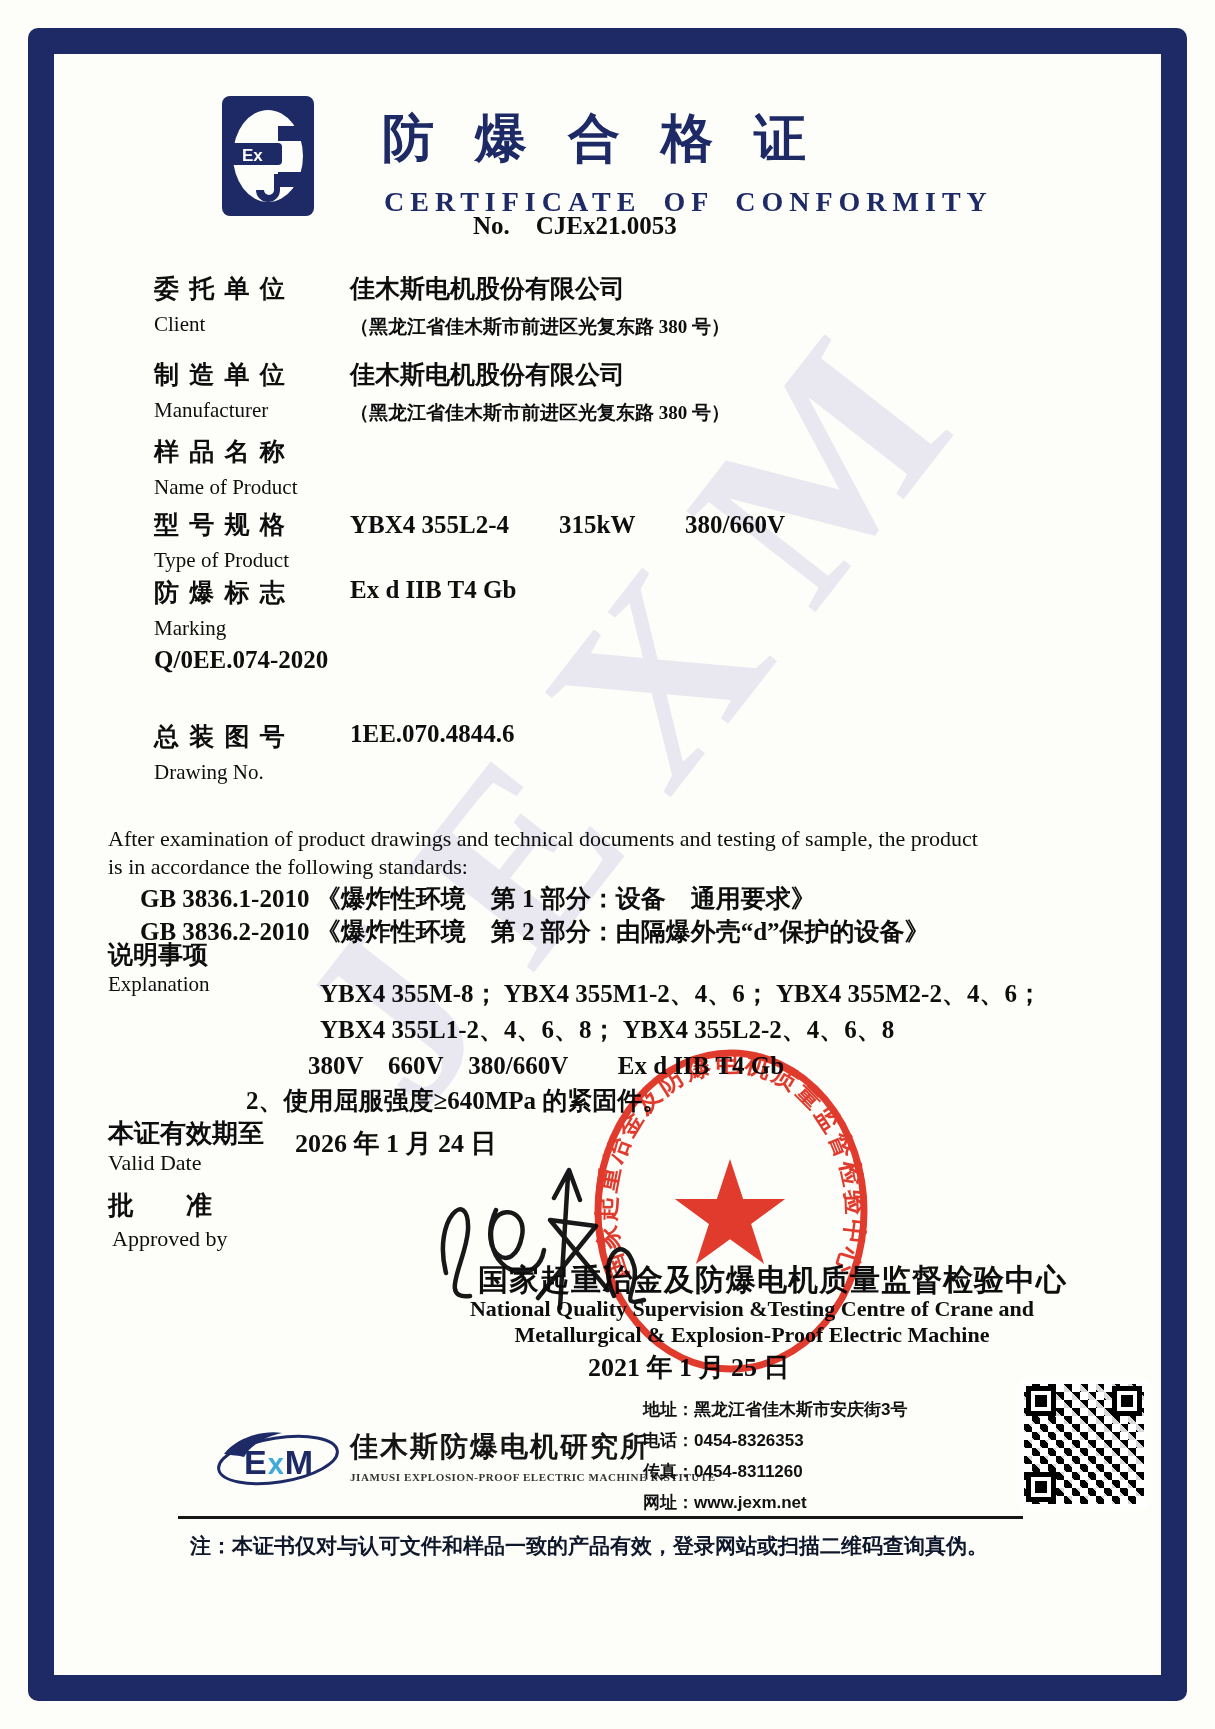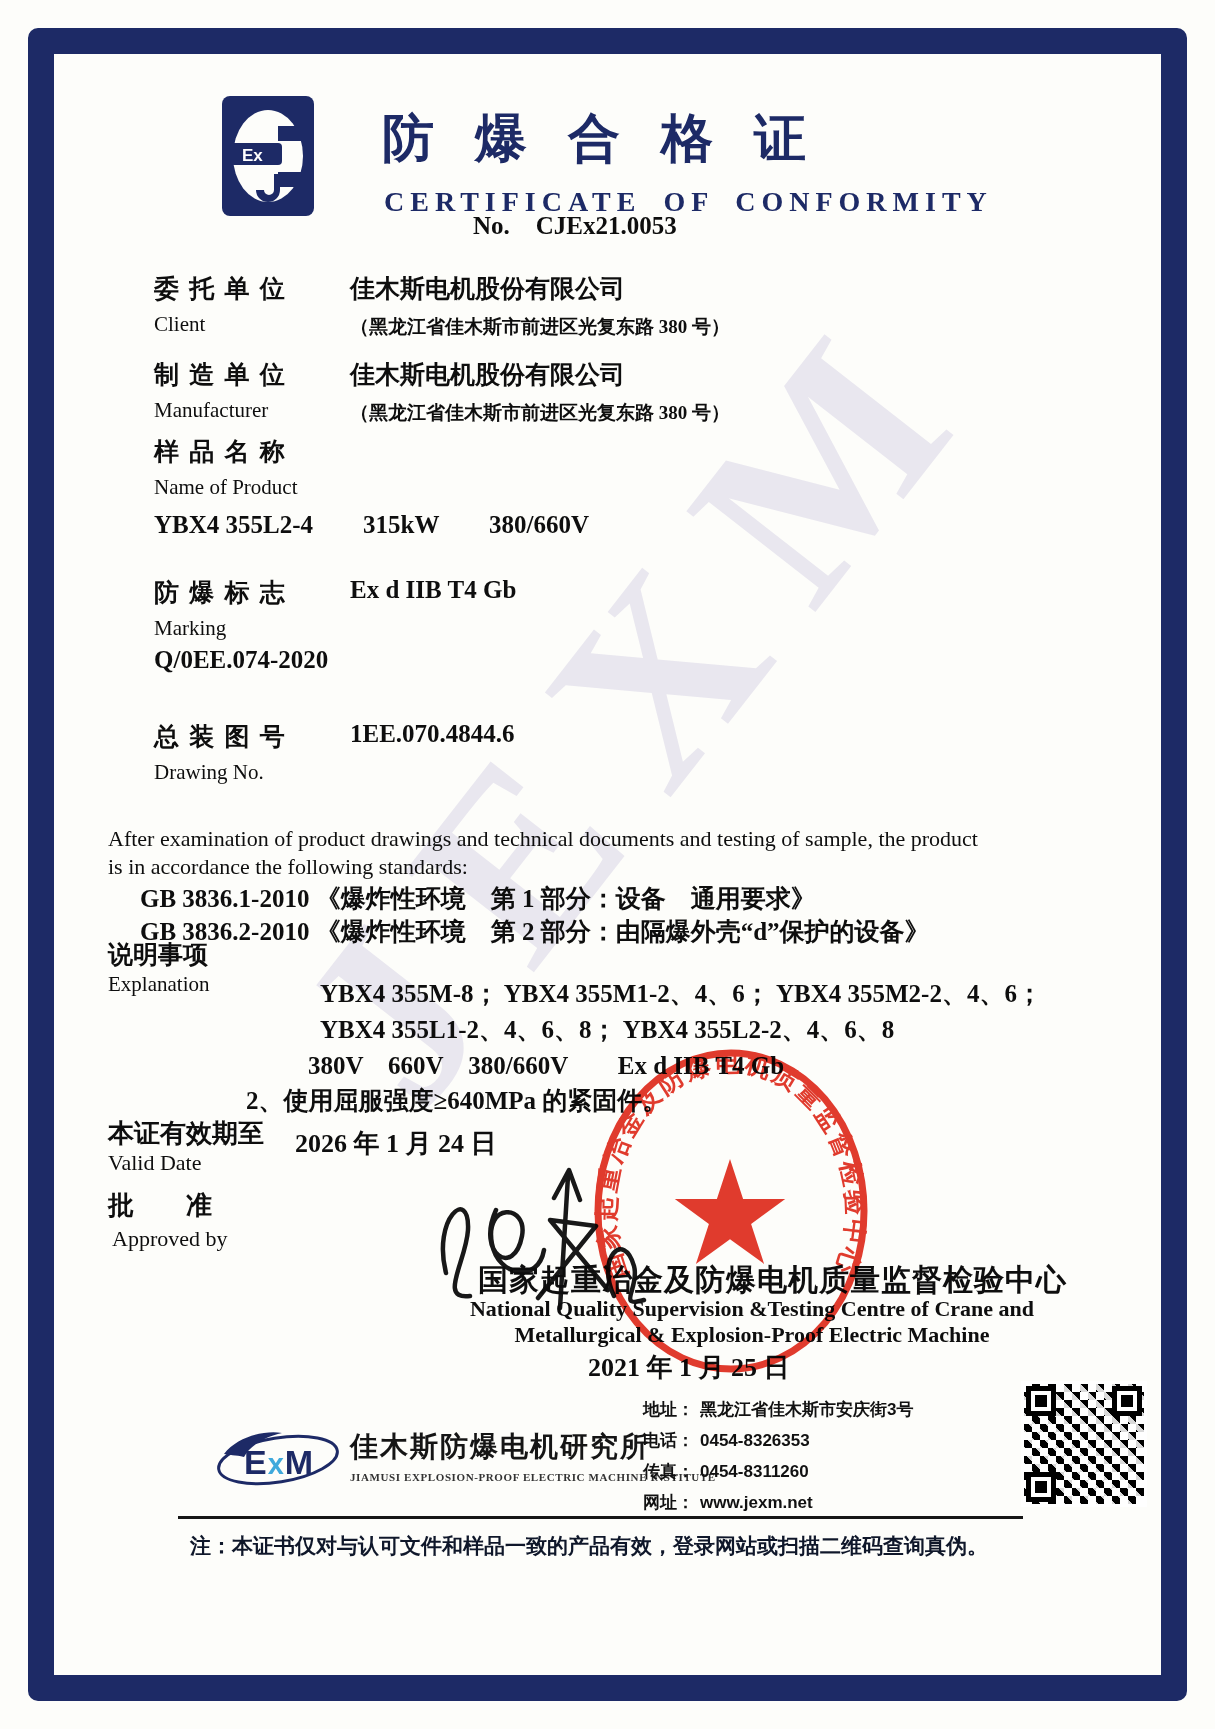--- a/index.html
+++ b/index.html
@@ -63,21 +63,21 @@
   .issuer-en2{left:462px;top:1322px;width:580px;text-align:center;font-size:22px;font-weight:bold;white-space:nowrap;}
   .issuer-date{left:588px;top:1350px;font-size:26px;font-weight:bold;white-space:nowrap;}
   .stamp{left:585px;top:1042px;z-index:4;mix-blend-mode:multiply;opacity:.92;}
   
   .f-logo{left:210px;top:1424px;}
   .inst{left:350px;top:1428px;font-family:Liberation Serif, serif;}
   .inst-cn{font-size:28px;font-weight:bold;letter-spacing:2px;color:#151515;white-space:nowrap;}
   .inst-en{font-size:11px;font-weight:bold;letter-spacing:.6px;color:#333;margin-top:5px;white-space:nowrap;}
   .contacts{left:643px;top:1398px;font-family:"Liberation Sans",sans-serif;font-size:17px;font-weight:bold;color:#111;}
   .contacts .row{margin-bottom:8px;white-space:nowrap;}
-  .contacts .c-label{margin-right:6px;}
+  .contacts .c-label{margin-right:0;}
   .qr{
     left:1024px;top:1384px;width:120px;height:120px;
     background:
       repeating-linear-gradient(45deg, rgba(255,255,255,.85) 0 5px, transparent 5px 12px),
       repeating-conic-gradient(#000 0% 25%, #fff 0% 50%);
     background-size:auto,16px 16px;
     outline:3px solid #fff;
   }
   .qr .finder{position:absolute;width:30px;height:30px;border:5px solid #000;background:#fff;box-sizing:border-box;}
   .qr .finder:after{content:"";position:absolute;inset:4px;background:#000;}
@@ -132,20 +132,24 @@
           <div class="v2">（黑龙江省佳木斯市前进区光复东路 380 号）</div>
         </div>
     </div>
     <div class="field" style="top:435px">
       <div class="f-label">
           <div class="f-cn">样 品 名 称</div>
           <div class="f-en">Name of Product</div>
         </div>
     </div>
     <div class="field" style="top:508px">
+      <div class="f-label">
+          <div class="f-cn">型 号 规 格</div>
+          <div class="f-en">Type of Product</div>
+        </div>
       <div class="f-val">
           <div class="v1">YBX4 355L2-4　　315kW　　380/660V</div>
         </div>
     </div>
     <div class="field" style="top:576px">
       <div class="f-label">
           <div class="f-cn">防 爆 标 志</div>
           <div class="f-en">Marking</div>
         </div>
       <div class="f-val">

